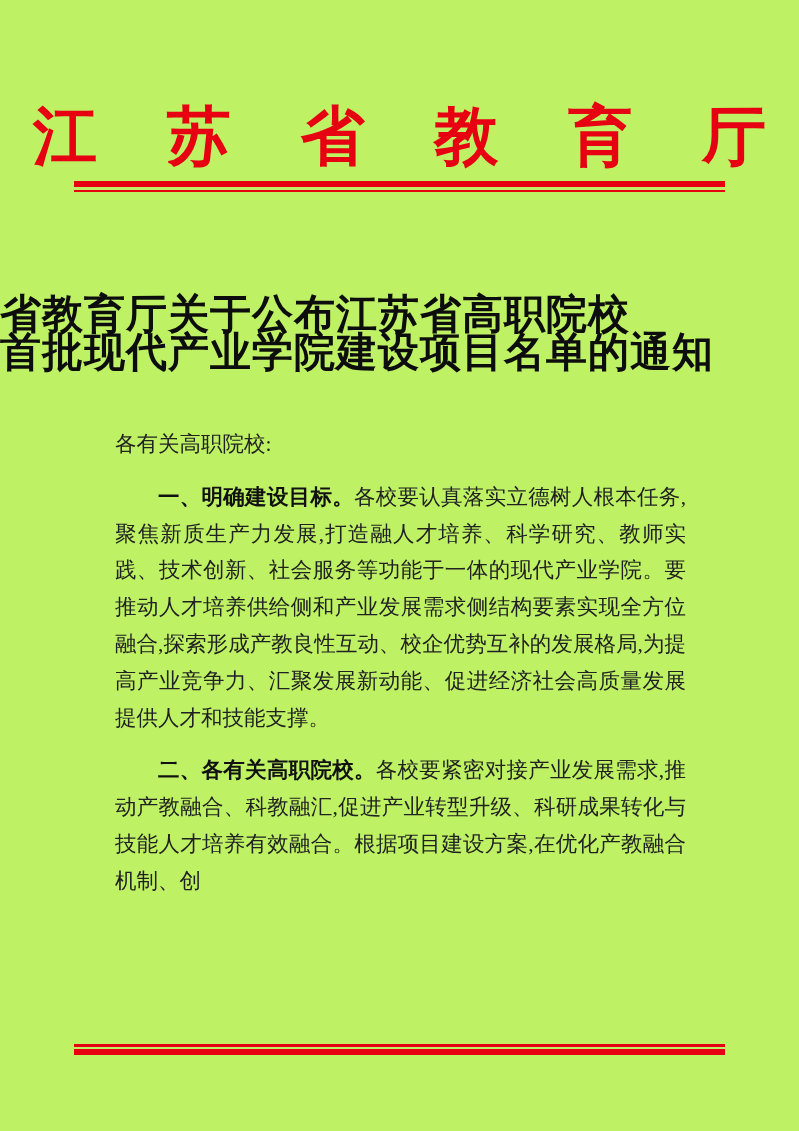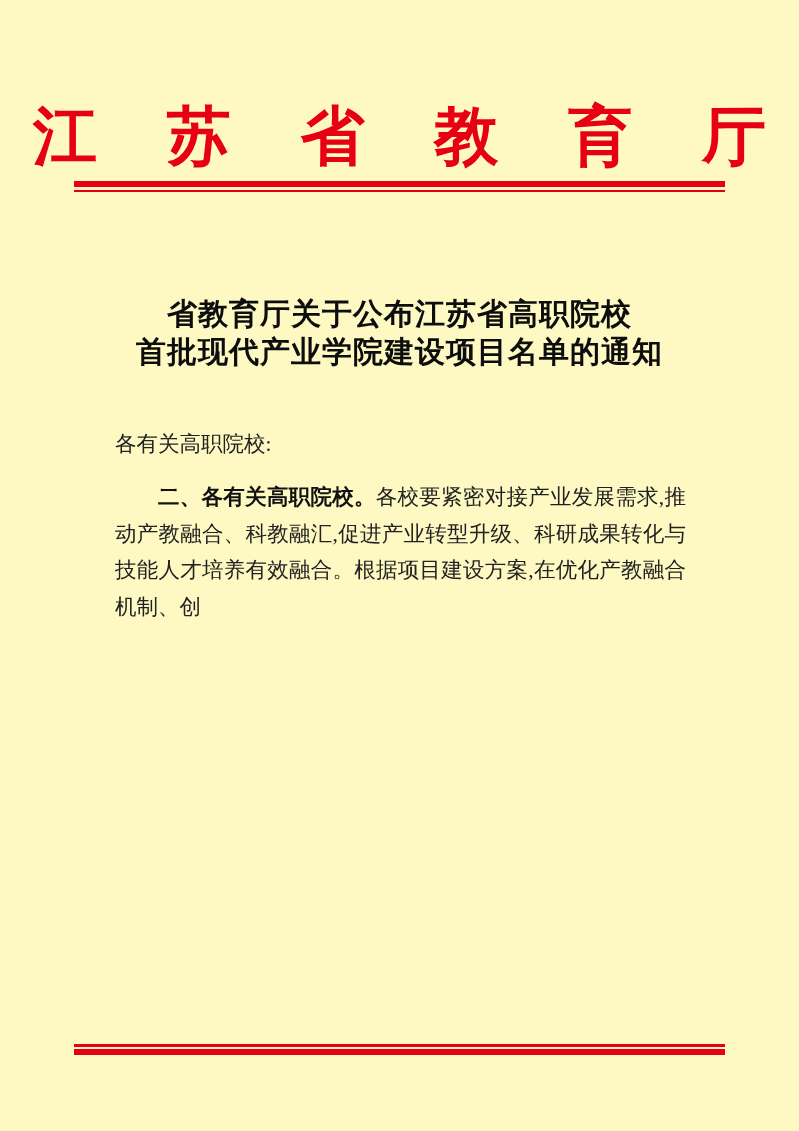--- a/index.html
+++ b/index.html
@@ -4,21 +4,21 @@
 <style>
   html, body {
     margin: 0;
     padding: 0;
     background: #ffffff;
   }
   .page {
     position: relative;
     width: 799px;
     height: 1131px;
-    background: #fef9c3;
+    background: #bef264;
     overflow: hidden;
     font-family: "Liberation Serif", "DejaVu Serif", serif;
   }
   
   .agency {
     position: absolute;
     top: 102px;
     left: 0;
     right: 0;
     text-align: center;
@@ -53,22 +53,21 @@
     font-family: "Liberation Serif", "DejaVu Serif", serif;
     white-space: nowrap;
   }
   
   .title {
     position: absolute;
     top: 295px;
     left: 0;
     right: 0;
     margin: 0;
-    text-align: center;
-    font-size: 30px;
+    font-size: 41px;
     line-height: 38px;
     font-weight: 700;
     color: #0d0d0d;
     letter-spacing: 1px;
     font-family: "Liberation Serif", "DejaVu Serif", serif;
   }
   
   .bodytext {
     position: absolute;
     top: 410px;
@@ -105,20 +104,21 @@
   </div>
 
 
   <h1 class="title">
     <span>省教育厅关于公布江苏省高职院校</span><br>
     <span>首批现代产业学院建设项目名单的通知</span>
   </h1>
 
   <div class="bodytext">
     <p>各有关高职院校:</p>
+    <p class="para-indent"><span class="section-head">一、明确建设目标。</span><span>各校要认真落实立德树人根本任务,聚焦新质生产力发展,打造融人才培养、科学研究、教师实践、技术创新、社会服务等功能于一体的现代产业学院。要推动人才培养供给侧和产业发展需求侧结构要素实现全方位融合,探索形成产教良性互动、校企优势互补的发展格局,为提高产业竞争力、汇聚发展新动能、促进经济社会高质量发展提供人才和技能支撑。</span></p>
     <p class="para-indent"><span class="section-head">二、各有关高职院校。</span><span>各校要紧密对接产业发展需求,推动产教融合、科教融汇,促进产业转型升级、科研成果转化与技能人才培养有效融合。根据项目建设方案,在优化产教融合机制、创</span></p>
   </div>
 
   <div class="rule-bottom">
     <div class="rule-thin"></div>
     <div class="rule-gap"></div>
     <div class="rule-thick"></div>
   </div>
 
 </div>

